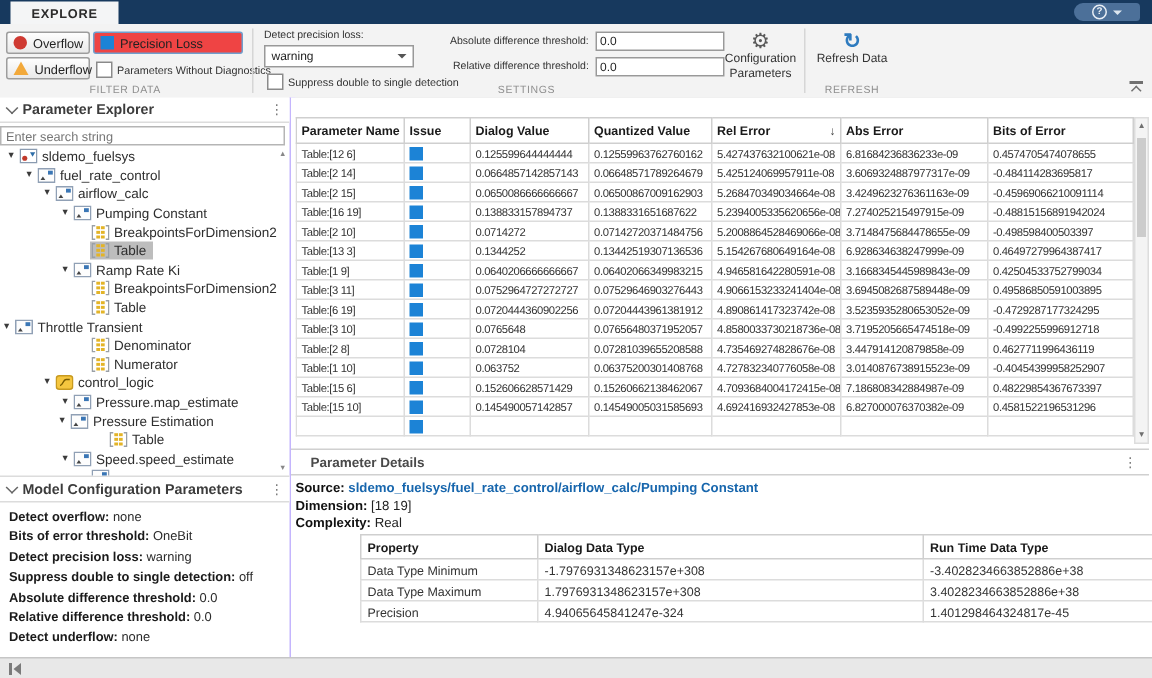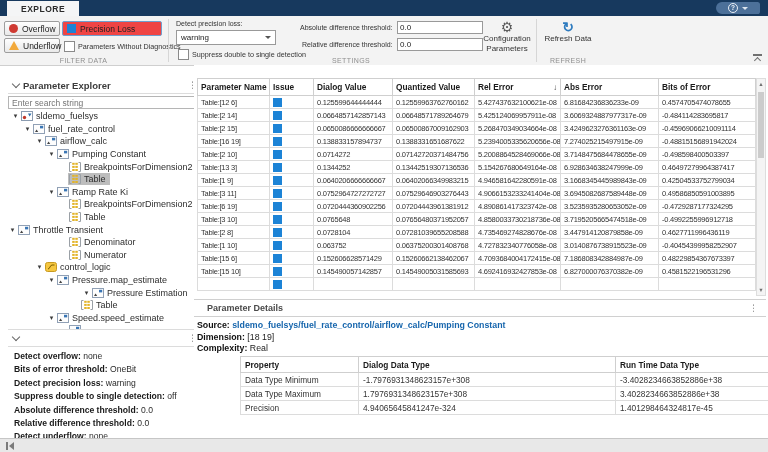--- a/index.html
+++ b/index.html
@@ -36,21 +36,21 @@
         font-family:"Liberation Sans",sans-serif;padding:0 2px;}
   .bigbtn{position:absolute;display:flex;flex-direction:column;align-items:center;justify-content:flex-start;
         font-size:8px;color:#333;text-align:center;cursor:default;line-height:9.5px;}
   .gear{font-size:14px;line-height:14px;color:#5a5a5a;}
   .refresh-g{font-size:14px;line-height:14px;color:#2e7bbf;font-weight:bold;}
   .ribbon-collapse{position:absolute;right:6px;bottom:3px;width:9px;height:8px;}
   .rc-bar{position:absolute;top:0;left:0;width:9px;height:1.5px;background:#707070;}
   .rc-chev{position:absolute;top:4px;left:2px;width:4px;height:4px;border-left:1.5px solid #707070;border-top:1.5px solid #707070;transform:rotate(45deg);}
 
   
-  .sidebar{position:absolute;left:8px;top:65px;width:193px;bottom:14px;background:#fff;border-right:4px solid #c4b5fd;margin-top:12px;}
+  .sidebar{position:absolute;left:0;top:65px;width:193px;bottom:14px;background:#fff;border-right:4px solid #c4b5fd;}
   .panel-header{height:16px;display:flex;align-items:center;border-bottom:1px solid #dcdcdc;background:#fff;padding:0 4px;}
   .ph-caret{width:5px;height:5px;border-right:1.3px solid #666;border-bottom:1.3px solid #666;transform:rotate(45deg);margin:-2px 4px 0 1px;flex:0 0 auto;}
   .ph-title{font-size:9.5px;font-weight:bold;color:#3c3c3c;white-space:nowrap;}
   .ph-dots{margin-left:auto;color:#777;font-size:9px;line-height:9px;}
   .search-wrap{padding:2px 3px 1px 0;}
   .search-input{width:100%;box-sizing:border-box;height:13px;border:1px solid #b5b5b5;font-size:8.5px;color:#222;
         font-family:"Liberation Sans",sans-serif;padding:0 3px;}
   .tree{position:relative;height:219px;overflow:hidden;}
   .tree-row{display:flex;align-items:center;height:12.6px;white-space:nowrap;cursor:default;}
   .tcaret{width:9px;flex:0 0 auto;font-size:7px;color:#3b3b3b;text-align:center;line-height:12px;}
@@ -385,21 +385,21 @@
             <span class="ticon">
               <svg width="12" height="10" viewBox="0 0 12 10">
                 <rect x="0.5" y="0.5" width="11" height="9" fill="#fdfdfd" stroke="#90a0b5"></rect>
                 <rect x="7" y="1.8" width="3.2" height="2.6" fill="#3a76b5"></rect>
                 <path d="M2 8 L5.2 8 L3.6 5.6 Z" fill="#444"></path>
               </svg>
             </span>
             <span class="tlabel">Pressure.map_estimate</span>
           </span>
         </div>
-        <div class="tree-row" style="padding-left: 74px;">
+        <div class="tree-row" style="padding-left: 37px;">
           <span class="tcaret">▾</span>
           <span class="titem">
             <span class="ticon">
               <svg width="12" height="10" viewBox="0 0 12 10">
                 <rect x="0.5" y="0.5" width="11" height="9" fill="#fdfdfd" stroke="#90a0b5"></rect>
                 <rect x="7" y="1.8" width="3.2" height="2.6" fill="#3a76b5"></rect>
                 <path d="M2 8 L5.2 8 L3.6 5.6 Z" fill="#444"></path>
               </svg>
             </span>
             <span class="tlabel">Pressure Estimation</span>
@@ -450,20 +450,21 @@
             <span class="tlabel"></span>
           </span>
         </div>
         <div class="tree-sb">
           <span class="arr" style="top:2px;">▲</span>
           <span class="arr" style="bottom:2px;">▼</span>
         </div>
       </div>
     <div class="panel-header" style="border-top:1px solid #dcdcdc;">
       <span class="ph-caret"></span>
+      <span class="ph-title">Model Configuration Parameters</span>
       <span class="ph-dots">⋮</span>
     </div>
     <div class="config-list" id="config-list">
         <div><b>Detect overflow:</b> <span>none</span></div>
         <div><b>Bits of error threshold:</b> <span>OneBit</span></div>
         <div><b>Detect precision loss:</b> <span>warning</span></div>
         <div><b>Suppress double to single detection:</b> <span>off</span></div>
         <div><b>Absolute difference threshold:</b> <span>0.0</span></div>
         <div><b>Relative difference threshold:</b> <span>0.0</span></div>
         <div><b>Detect underflow:</b> <span>none</span></div>

